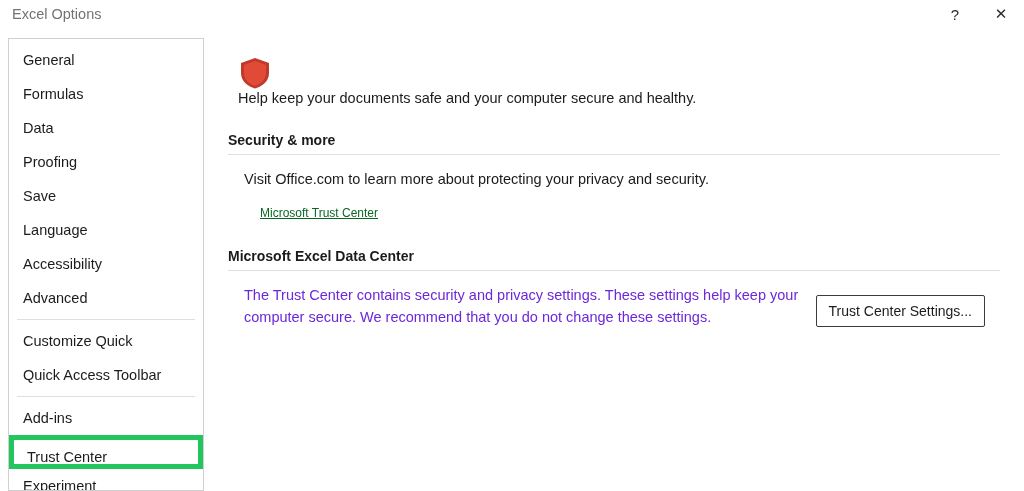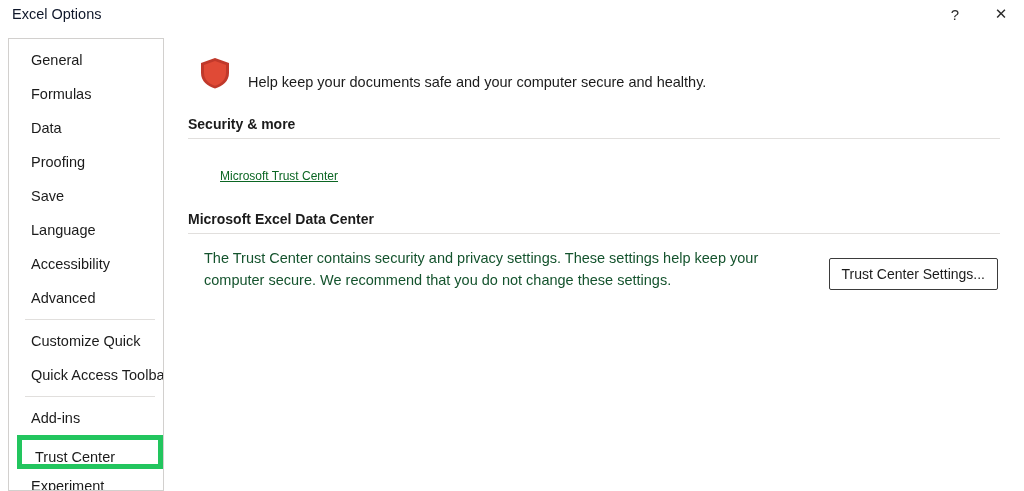--- a/index.html
+++ b/index.html
@@ -19,21 +19,21 @@
   .titlebar {
     position: relative;
     height: 28px;
     display: flex;
     align-items: center;
     padding: 0 0 0 12px;
     box-sizing: border-box;
   }
   .titlebar-title {
     font-size: 14.5px;
-    color: #0f172a;
+    color: #737373;
     line-height: 28px;
   }
   .titlebar-buttons {
     position: absolute;
     right: 0;
     top: 0;
     height: 28px;
     display: flex;
     align-items: center;
   }
@@ -52,27 +52,27 @@
 
   
   .dialog-body {
     display: flex;
     height: 463px;
     box-sizing: border-box;
   }
 
   
   .sidebar {
-    width: 156px;
+    width: 196px;
     box-sizing: border-box;
     border: 1px solid #d2d0ce;
     border-left: 1px solid #d2d0ce;
     margin: 10px 0 0 8px;
     height: 453px;
-    padding: 4px 0 0 8px;
+    padding: 4px 0 0 0;
     background: #ffffff;
     overflow: hidden;
     position: relative;
   }
   .nav-item {
     height: 34px;
     line-height: 34px;
     padding-left: 14px;
     font-size: 14.5px;
     color: #1b1b1b;
@@ -94,23 +94,24 @@
   
   .content {
     flex: 1;
     box-sizing: border-box;
     padding: 28px 24px 0 24px;
     position: relative;
   }
 
   .intro-row {
     display: flex;
-    align-items: flex-end;
+    align-items: flex-start;
     margin-left: 10px;
     margin-bottom: 26px;
+    flex-direction: column;
   }
   .shield-icon {
     width: 34px;
     height: 34px;
     flex: 0 0 34px;
     margin-right: 16px;
   }
   .intro-text {
     font-size: 14.5px;
     color: #1b1b1b;
@@ -147,35 +148,35 @@
   }
 
   .trust-block {
     display: flex;
     align-items: flex-start;
     justify-content: space-between;
     margin-top: 0;
   }
   .trust-para {
     font-size: 14.5px;
-    color: #14532d;
+    color: #6d28d9;
     margin: 0 0 0 16px;
     line-height: 1.5;
     max-width: 580px;
   }
   .btn {
     font-family: "Liberation Sans", sans-serif;
     font-size: 14px;
     color: #1b1b1b;
     background: #ffffff;
     border: 1px solid #3b3b3b;
     border-radius: 2px;
     padding: 7px 12px;
     margin-top: 10px;
-    margin-right: 2px;
+    margin-right: 15px;
     white-space: nowrap;
     cursor: default;
   }
 </style>
 </head>
 <body>
 
 <div class="titlebar">
   <span class="titlebar-title">Excel Options</span>
   <div class="titlebar-buttons">
@@ -216,20 +217,21 @@
           <path d="M17 2 L31 7 V17 C31 25 24.5 30.5 17 32.5 C9.5 30.5 3 25 3 17 V7 Z" fill="#c0392b"></path>
           <path d="M17 5 L28 9 V17 C28 23.5 22.8 28 17 29.8 C11.2 28 6 23.5 6 17 V9 Z" fill="#e04a36"></path>
         </svg>
       </span>
       <span class="intro-text">Help keep your documents safe and your computer secure and healthy.</span>
     </div>
 
     <div class="section">
       <div class="section-head">Security &amp; more</div>
       <div class="section-rule"></div>
+      <p class="section-para">Visit Office.com to learn more about protecting your privacy and security.</p>
       <a class="link">Microsoft Trust Center</a>
     </div>
 
     <div class="section">
       <div class="section-head">Microsoft Excel Data Center</div>
       <div class="section-rule"></div>
       <div class="trust-block">
         <p class="trust-para">The Trust Center contains security and privacy settings. These settings help keep your computer secure. We recommend that you do not change these settings.</p>
         <button class="btn">Trust Center Settings...</button>
       </div>

